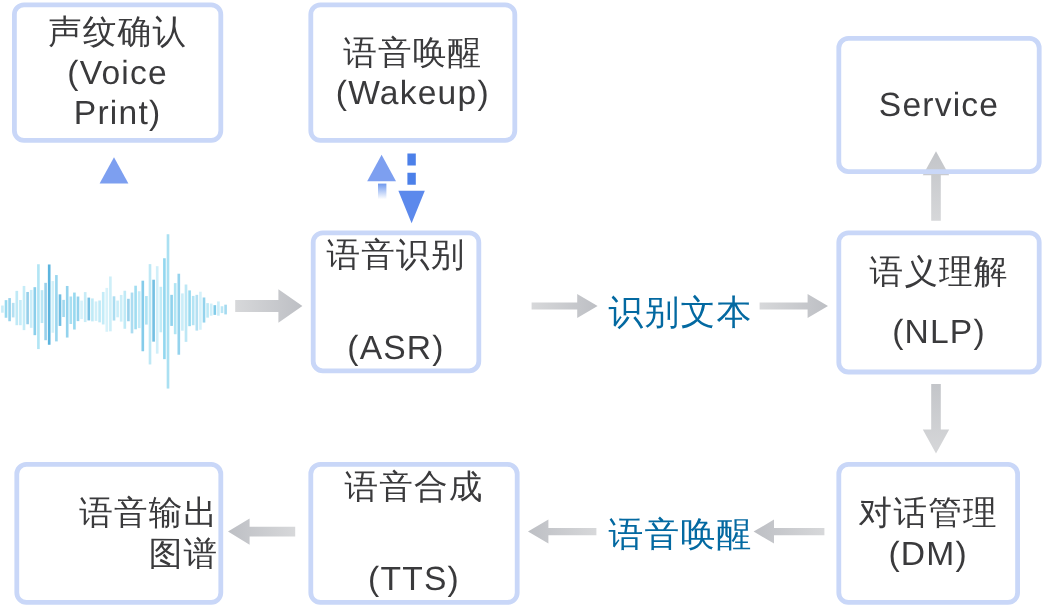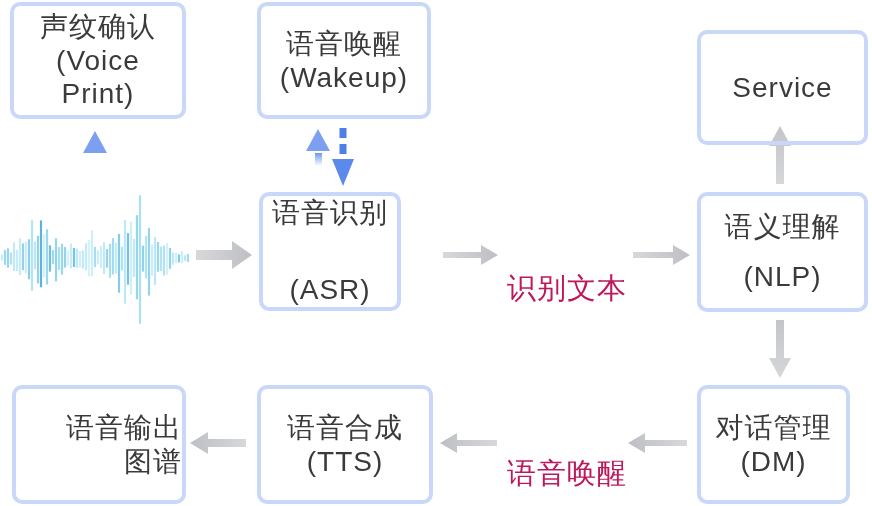--- a/index.html
+++ b/index.html
@@ -26,31 +26,30 @@
     text-align:center;
     letter-spacing:1px;
   }
   .box span{display:block;}
   .b-voiceprint{left:10px;top:2px;width:176px;height:117px;}
   .b-wakeup{left:257px;top:2px;width:174px;height:117px;}
   .b-service{left:697px;top:3px;width:171px;height:115px;margin-top:27px;}
   .b-asr{left:259px;top:192px;width:142px;height:119px;justify-content:space-between;}
   .b-nlp{left:697px;top:192px;width:171px;height:120px;gap:16px;}
   .b-dm{left:697px;top:385px;width:153px;height:119px;}
-  .b-tts{left:257px;top:385px;width:176px;height:119px;}
+  .b-tts{left:257px;top:385px;width:176px;height:119px;justify-content:space-between;}
   .b-output{left:12px;top:385px;width:174px;height:119px;align-items:flex-end;}
   .flow-label{
     position:absolute;
     width:124px;
     text-align:center;
-    color:#be185d;
+    color:#0369a1;
     font-size:29px;
     font-weight:500;
     letter-spacing:1px;
-    margin-top:28px;
   }
   .l-recognized{left:505px;top:241px;}
   .l-synth{left:505px;top:426px;}
 </style>
 </head>
 <body>
 
 <div class="stage">
 
   <svg class="overlay" viewBox="0 0 872 506">

